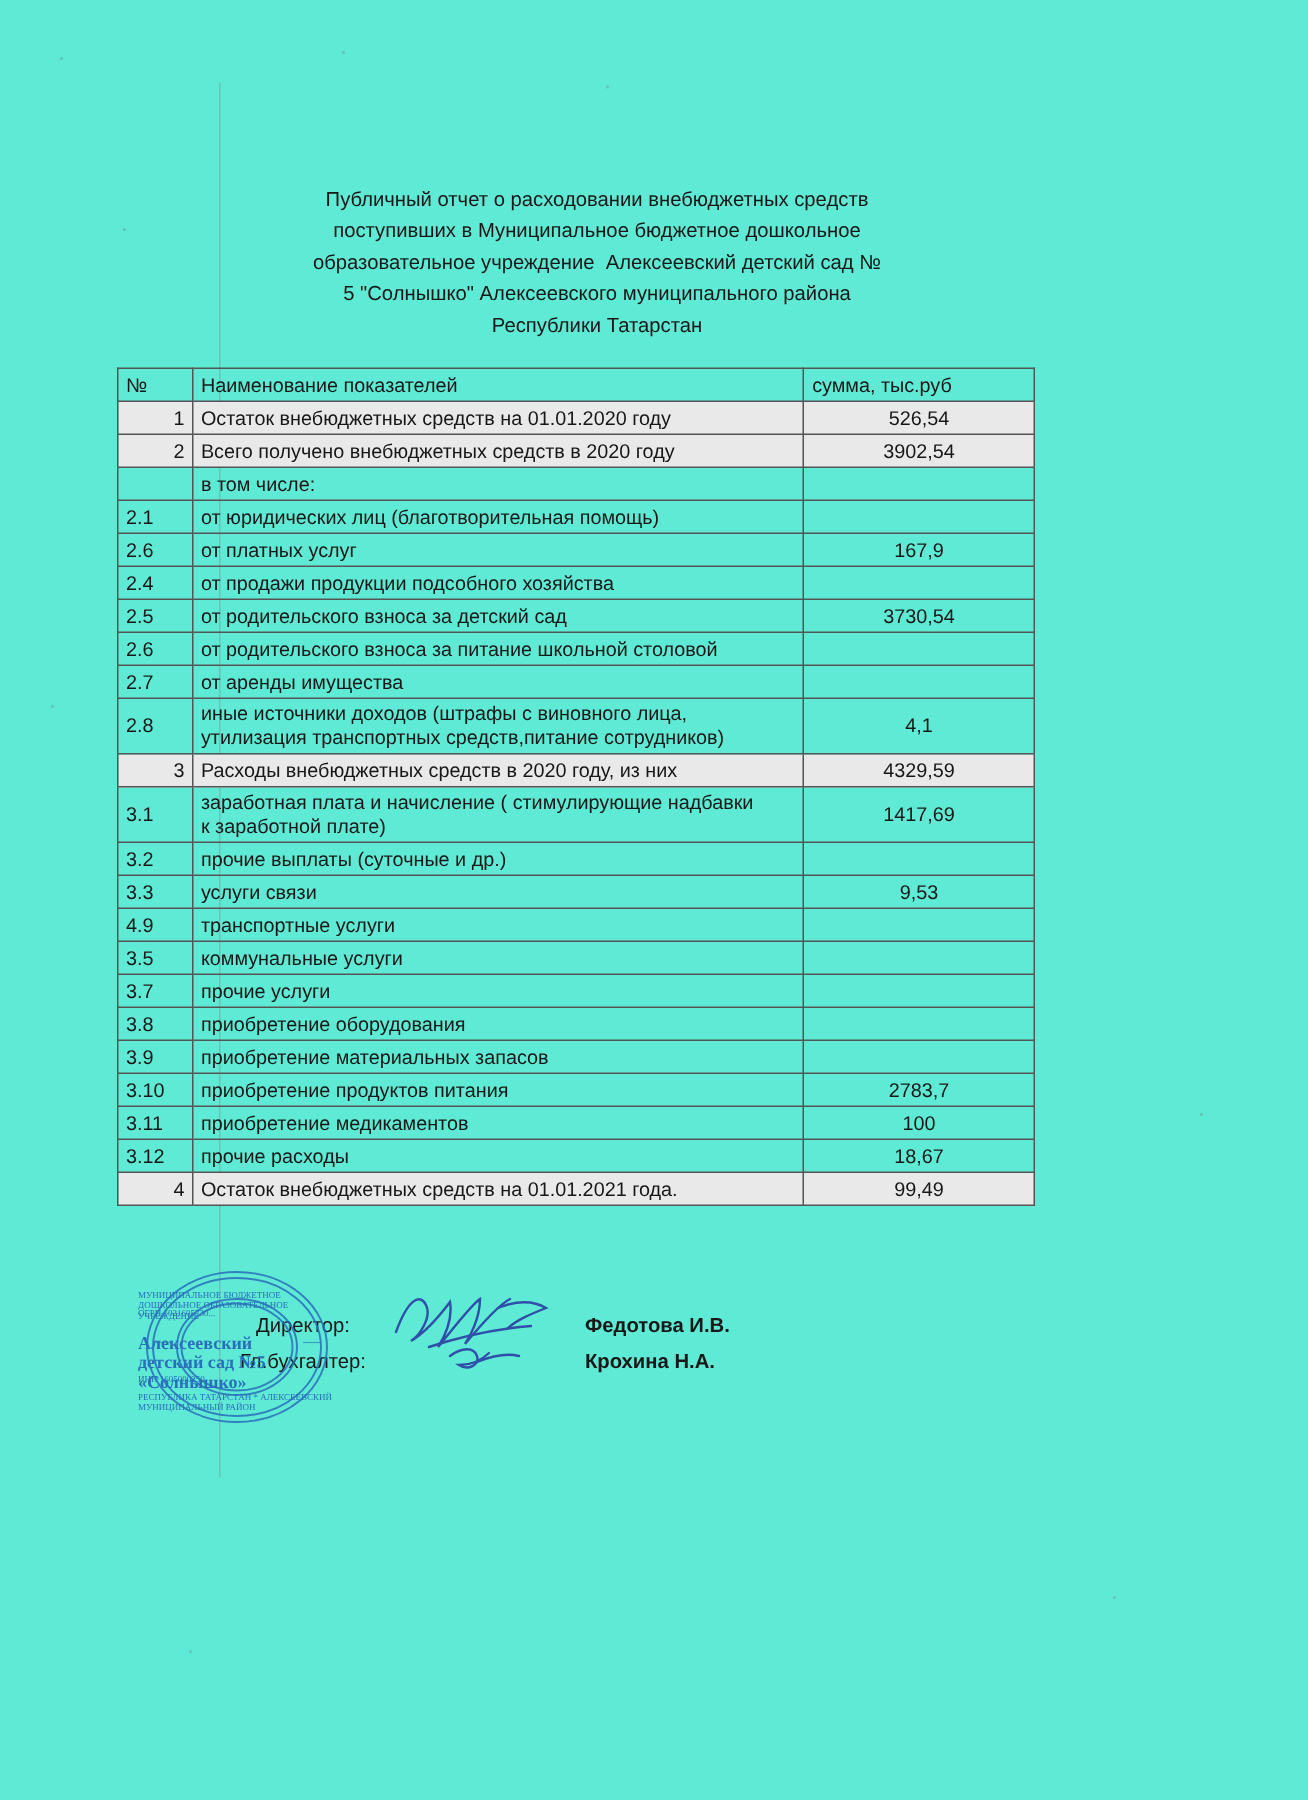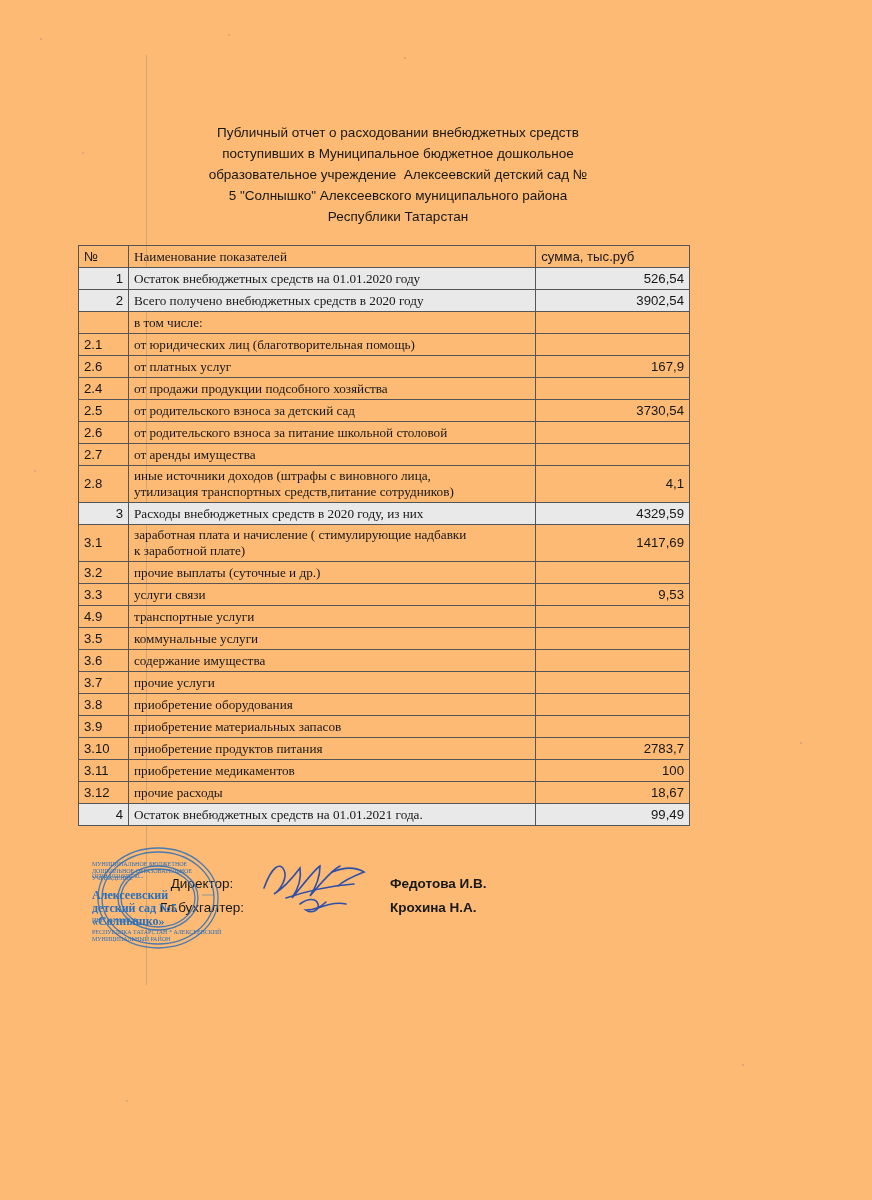--- a/index.html
+++ b/index.html
@@ -13,21 +13,21 @@
     position: relative;
     font-family: "Liberation Sans", sans-serif;
     color: #1a1a1a;
     overflow: hidden;
   }
 
   
   .page {
     position: absolute;
     inset: 0;
-    background: #fdba74;
+    background: #5eead4;
   }
 
   
   .scan-line {
     position: absolute;
     left: 146px;
     top: 55px;
     width: 1px;
     height: 930px;
     background: rgba(120,125,130,0.35);
@@ -65,22 +65,22 @@
     padding: 2px 5px;
     line-height: 16px;
     vertical-align: middle;
     height: 17px;
   }
   td.c-num {
     width: 40px;
     text-align: left;
   }
   td.c-num.right { text-align: right; }
-  td.c-name { width: 418px; text-align: left; font-family: Liberation Serif, serif; }
-  td.c-sum  { width: 150px; text-align: right; }
+  td.c-name { width: 418px; text-align: left; }
+  td.c-sum  { width: 150px; text-align: center; }
   td.c-sum.left { text-align: left; }
 
   .row-shade td { background: #e9e9e9; }
 
   td.tall { height: 40px; }
   td.vbottom { vertical-align: bottom; padding-bottom: 3px; }
 
   .two-line { line-height: 19px; margin-left: 20px; }
 
   .signatures {
@@ -256,25 +256,20 @@
         <td class="c-sum">9,53</td>
       </tr>
       <tr>
         <td class="c-num">4.9</td>
         <td class="c-name">транспортные услуги</td>
         <td class="c-sum"></td>
       </tr>
       <tr>
         <td class="c-num">3.5</td>
         <td class="c-name">коммунальные услуги</td>
-        <td class="c-sum"></td>
-      </tr>
-      <tr>
-        <td class="c-num">3.6</td>
-        <td class="c-name">содержание имущества</td>
         <td class="c-sum"></td>
       </tr>
       <tr>
         <td class="c-num">3.7</td>
         <td class="c-name">прочие услуги</td>
         <td class="c-sum"></td>
       </tr>
       <tr>
         <td class="c-num">3.8</td>
         <td class="c-name">приобретение оборудования</td>

